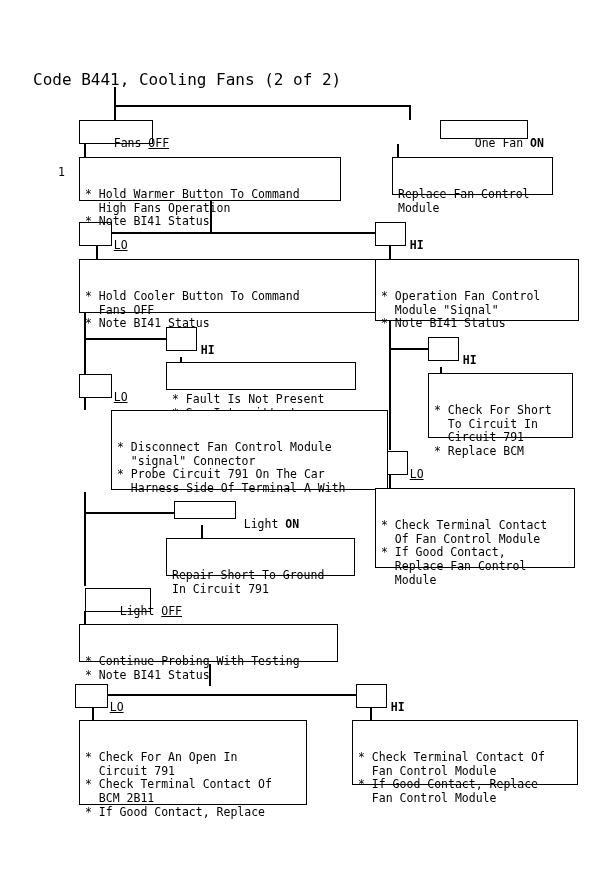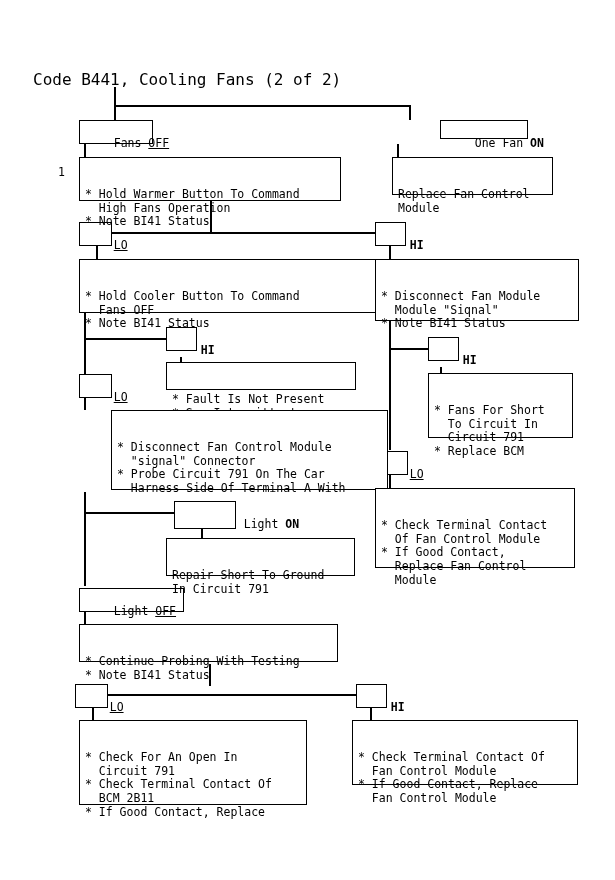--- a/index.html
+++ b/index.html
@@ -149,25 +149,25 @@
   </div>
 
   <div class="label-node" style="left:428px; top:337px; width:31px; height:24px;">
     <b>HI</b>
   </div>
 
   <div class="label-node" style="left:375px; top:451px; width:33px; height:24px;">
     <u>LO</u>
   </div>
 
-  <div class="label-node" style="left:174px; top:501px; width:62px; height:28px;padding-left:41px;">
+  <div class="label-node" style="left:174px; top:501px; width:62px; height:18px;padding-left:41px;">
     <span>Light </span><b>ON</b>
   </div>
 
-  <div class="label-node" style="left:79px; top:588px; width:105px; height:24px;">
+  <div class="label-node" style="left:85px; top:588px; width:66px; height:24px;text-align:center;">
     <span>Light </span><u>OFF</u>
   </div>
 
   <div class="label-node" style="left:75px; top:684px; width:33px; height:24px;">
     <u>LO</u>
   </div>
 
   <div class="label-node" style="left:356px; top:684px; width:31px; height:24px;">
     <b>HI</b>
   </div>
@@ -178,29 +178,29 @@
 
   <div class="node" style="left:392px; top:157px; width:161px; height:38px;">
     <span class="bullets"><span class="bullet-row">Replace Fan Control</span><span class="bullet-row">Module</span></span>
   </div>
 
   <div class="node" style="left:79px; top:259px; width:307px; height:54px;">
     <span class="bullets"><span class="bullet-row">* Hold Cooler Button To Command</span><span class="bullet-row">  Fans OFF</span><span class="bullet-row">* Note BI41 Status</span></span>
   </div>
 
   <div class="node" style="left:375px; top:259px; width:204px; height:62px;">
-    <span class="bullets"><span class="bullet-row">* Disconnect Fan Module</span><span class="bullet-row">  Module "Siqnal"</span><span class="bullet-row">* Note BI41 Status</span></span>
+    <span class="bullets"><span class="bullet-row">* Operation Fan Control</span><span class="bullet-row">  Module "Siqnal"</span><span class="bullet-row">* Note BI41 Status</span></span>
   </div>
 
   <div class="node" style="left:166px; top:362px; width:190px; height:28px;">
     <span class="bullets"><span class="bullet-row">* Fault Is Not Present</span><span class="bullet-row">* See Intermittents</span></span>
   </div>
 
   <div class="node" style="left:428px; top:373px; width:145px; height:65px;">
-    <span class="bullets"><span class="bullet-row">* Fans For Short</span><span class="bullet-row">  To Circuit In</span><span class="bullet-row">  Circuit 791</span><span class="bullet-row">* Replace BCM</span></span>
+    <span class="bullets"><span class="bullet-row">* Check For Short</span><span class="bullet-row">  To Circuit In</span><span class="bullet-row">  Circuit 791</span><span class="bullet-row">* Replace BCM</span></span>
   </div>
 
   <div class="node" style="left:79px; top:410px; width:277px; height:80px;margin-left:32px;">
     <span class="bullets"><span class="bullet-row">* Disconnect Fan Control Module</span><span class="bullet-row">  "signal" Connector</span><span class="bullet-row">* Probe Circuit 791 On The Car</span><span class="bullet-row">  Harness Side Of Terminal A With</span></span>
   </div>
 
   <div class="node" style="left:375px; top:488px; width:200px; height:80px;">
     <span class="bullets"><span class="bullet-row">* Check Terminal Contact</span><span class="bullet-row">  Of Fan Control Module</span><span class="bullet-row">* If Good Contact,</span><span class="bullet-row">  Replace Fan Control</span><span class="bullet-row">  Module</span></span>
   </div>
 

